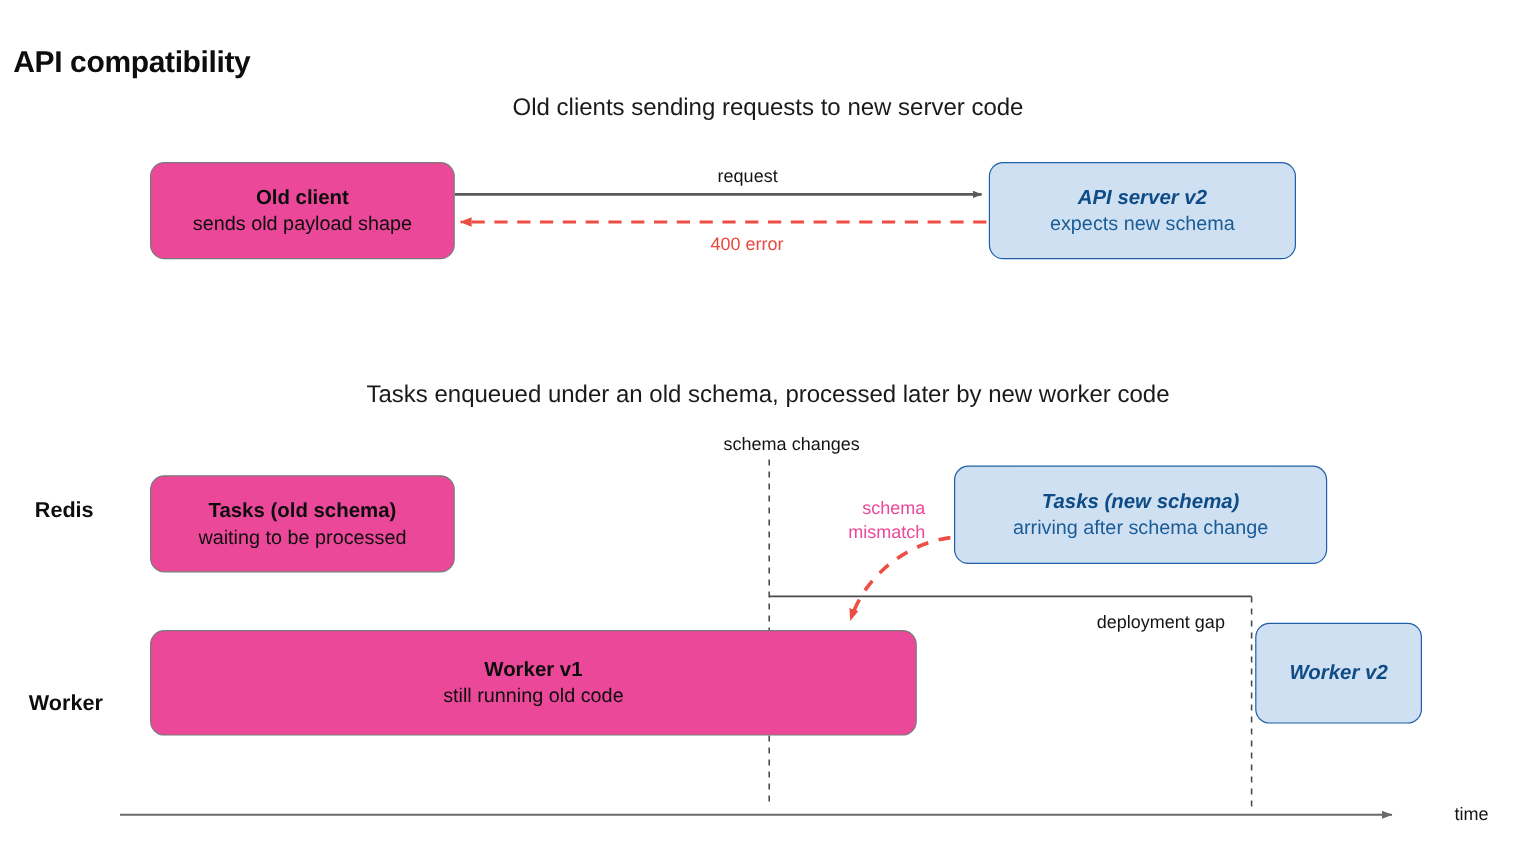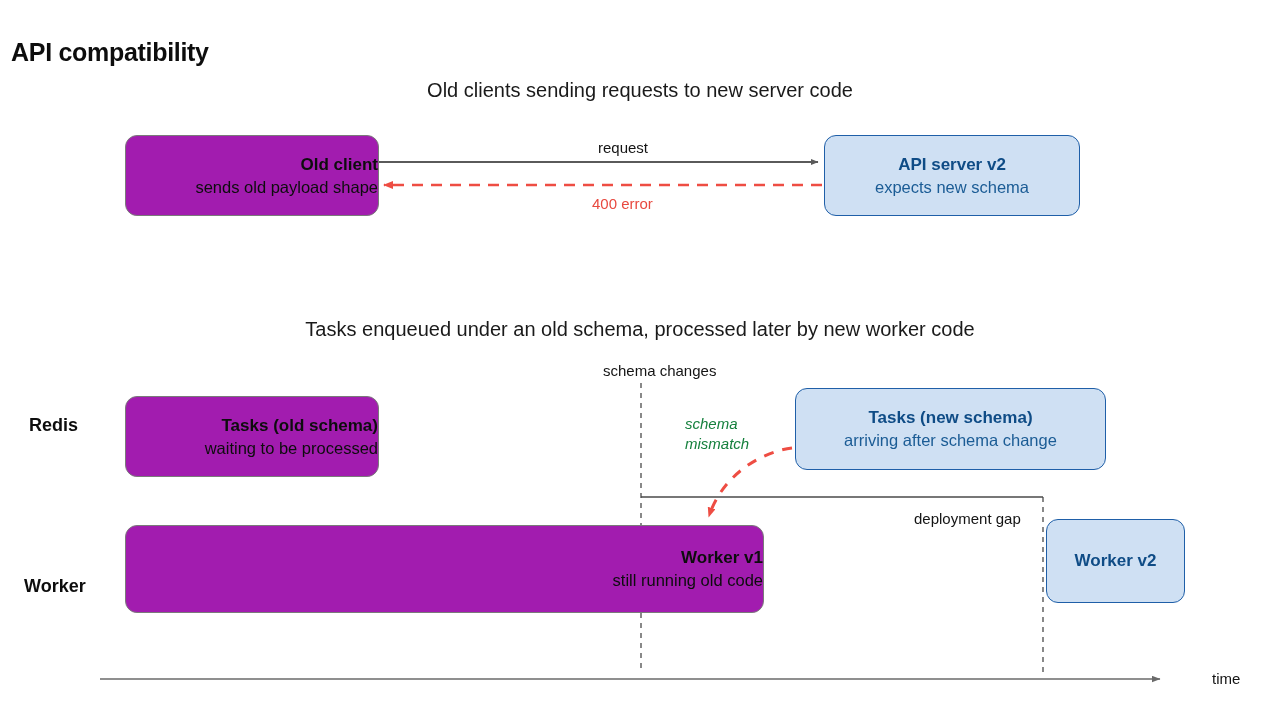--- a/index.html
+++ b/index.html
@@ -67,31 +67,30 @@
   .node .t1 {
     font-weight: bold;
     font-size: 17px;
     line-height: 22px;
   }
   .node .t2 {
     font-size: 16.5px;
     line-height: 22px;
   }
   .node.grey {
-    background: #a21caf;
+    background: #ec4899;
     border: 1.4px solid #7a7a7a;
     color: #0d0d0d;
-    align-items: flex-end;
   }
   .node.blue {
     background: #cfe0f3;
     border: 1.8px solid #1f5fa8;
     color: #11538f;
   }
-  .node.blue .t1 { color: #0f4c86; }
+  .node.blue .t1 { color: #0f4c86; font-style: italic; }
   .node.blue .t2 { color: #1b5c95; }
 
   #node-old-client   { left: 125px; top: 135px; width: 254px; height: 81px; }
   #node-api-server   { left: 824px; top: 135px; width: 256px; height: 81px; }
   #node-tasks-old    { left: 125px; top: 396px; width: 254px; height: 81px; }
   #node-tasks-new    { left: 795px; top: 388px; width: 311px; height: 82px; }
   #node-worker-v1    { left: 125px; top: 525px; width: 639px; height: 88px; }
   #node-worker-v2    { left: 1046px; top: 519px; width: 139px; height: 84px; }
 
   
@@ -107,24 +106,23 @@
   
   .edge-label {
     position: absolute;
     font-size: 15px;
     color: #141414;
     white-space: nowrap;
     margin-left: 28px;
   }
   .edge-label.red { color: #e8493f; }
   .edge-label.redc {
-    color: #15803d;
-    text-align: left;
+    color: #ec4899;
+    text-align: right;
     line-height: 20px;
-    font-style: italic;
   }
 
   #lbl-request        { left: 570px; top: 139px; }
   #lbl-400            { left: 564px; top: 195px; }
   #lbl-schema-changes { left: 575px; top: 362px; }
   #lbl-schema-mismatch{ left: 657px; top: 414px; width: 86px; }
   #lbl-deployment-gap { left: 886px; top: 510px; }
   #lbl-time           { left: 1184px; top: 670px; }
 </style>
 </head>

